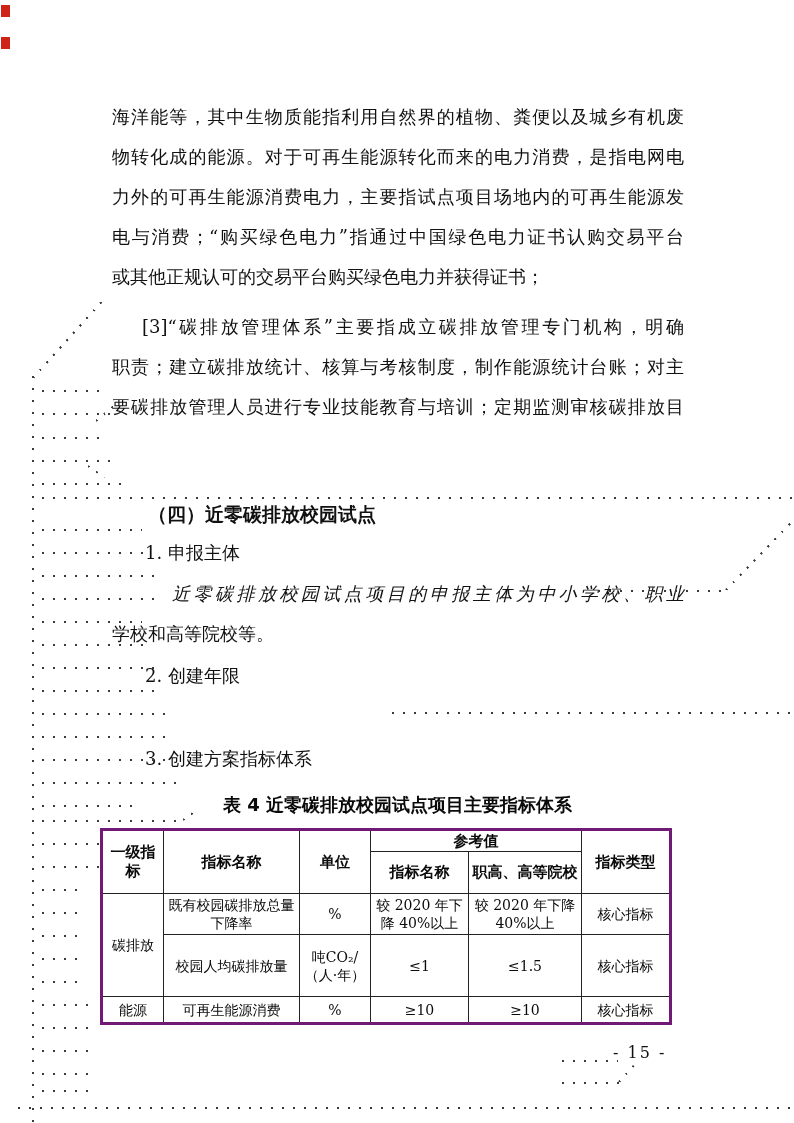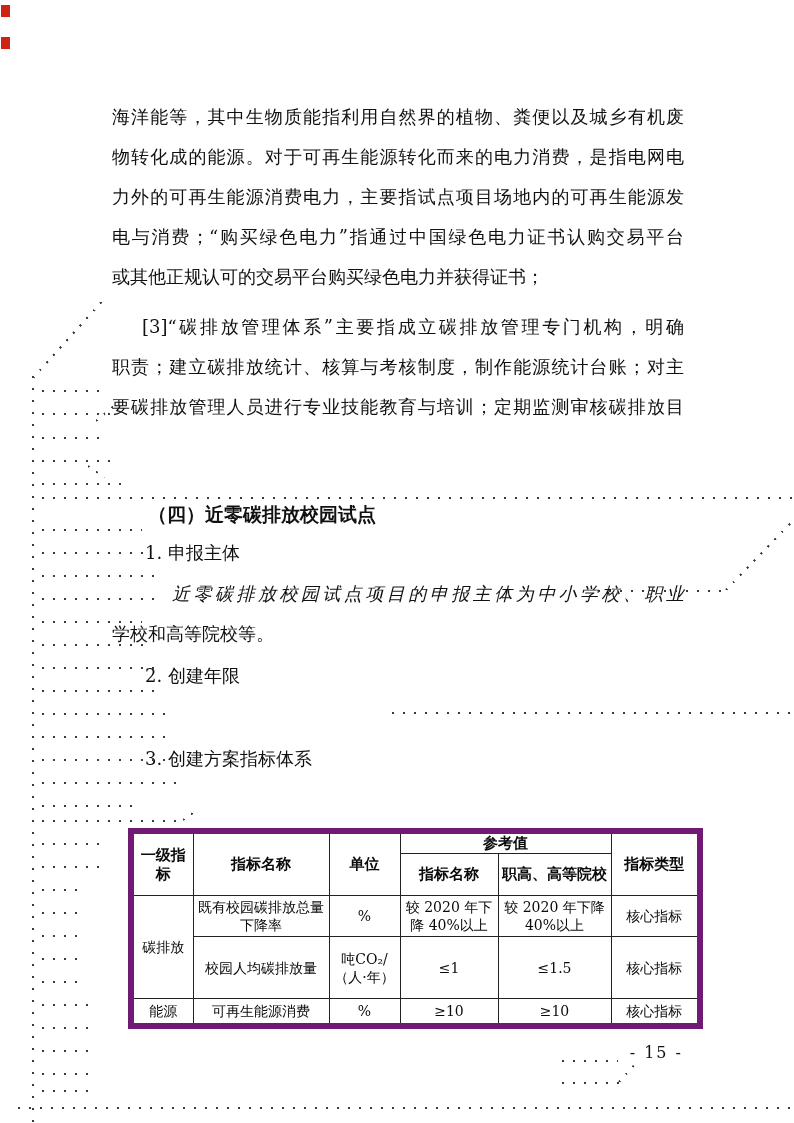--- a/index.html
+++ b/index.html
@@ -16,36 +16,36 @@
   .ind60{padding-left:60px;font-style:italic;}
   .hline{position:absolute;height:20px;line-height:20px;font-size:19px;font-weight:bold;white-space:nowrap;}
   .iline{position:absolute;height:20px;line-height:20px;font-size:18px;white-space:nowrap;}
   
   .tbl-title{
     position:absolute;left:113px;top:793px;width:569px;height:24px;line-height:24px;
     text-align:center;font-family:"DejaVu Sans","Liberation Sans",sans-serif;
     font-weight:bold;font-size:18px;color:#0a0a0a;
   }
   table.ind{
-    position:absolute;left:128px;top:828px;border-collapse:collapse;table-layout:fixed;
-    width:569px;border:6px solid #701a75;
+    position:absolute;left:100px;top:828px;border-collapse:collapse;table-layout:fixed;
+    width:569px;border:3px solid #701a75;
   }
   table.ind td,table.ind th{
     border:1px solid #222;text-align:center;vertical-align:middle;
     padding:0 3px;overflow:hidden;color:#0a0a0a;
   }
   table.ind th{
     font-family:"DejaVu Sans","Liberation Sans",sans-serif;font-weight:bold;font-size:15px;line-height:19px;
   }
   table.ind td{font-size:14px;line-height:18px;font-family:"DejaVu Serif","Liberation Serif",serif;}
   th.pad2{padding:0 13px;}
   td.namecol{padding:0 14px;}
   
   .pagenum{position:absolute;left:613px;top:1044px;width:70px;height:18px;line-height:18px;
-    font-size:16px;letter-spacing:2px;white-space:nowrap;text-align:right;}
+    font-size:16px;letter-spacing:2px;white-space:nowrap;}
   
   .redmark{position:absolute;background:#cf2318;}
   
   .dh{position:absolute;height:2px;background-image:repeating-linear-gradient(to right,#3a3a3a 0 2px,transparent 2px 11px);}
   .dv{position:absolute;width:2px;background-image:repeating-linear-gradient(to bottom,#3a3a3a 0 2px,transparent 2px 12px);}
   .dd{position:absolute;height:2px;background-image:repeating-linear-gradient(to right,#3a3a3a 0 2px,transparent 2px 10px);transform-origin:left center;}
 </style>
 </head>
 <body>
 
@@ -73,20 +73,21 @@
   <div class="iline" style="left:145px;top:543px;">1. 申报主体</div>
   <div class="textblock" style="top:574px;">
     <div class="jline ind60">近零碳排放校园试点项目的申报主体为中小学校、职业</div>
     <div class="eline">学校和高等院校等。</div>
   </div>
 
   <div class="iline" style="left:145px;top:666px;">2. 创建年限</div>
 
   <div class="iline" style="left:145px;top:749px;">3. 创建方案指标体系</div>
 
+  <div class="tbl-title">表 4 近零碳排放校园试点项目主要指标体系</div>
 
   <table class="ind">
     <colgroup>
       <col style="width:62px">
         <col style="width:136px">
         <col style="width:71px">
       <col style="width:98px">
         <col style="width:113px">
         <col style="width:89px">
     </colgroup>

